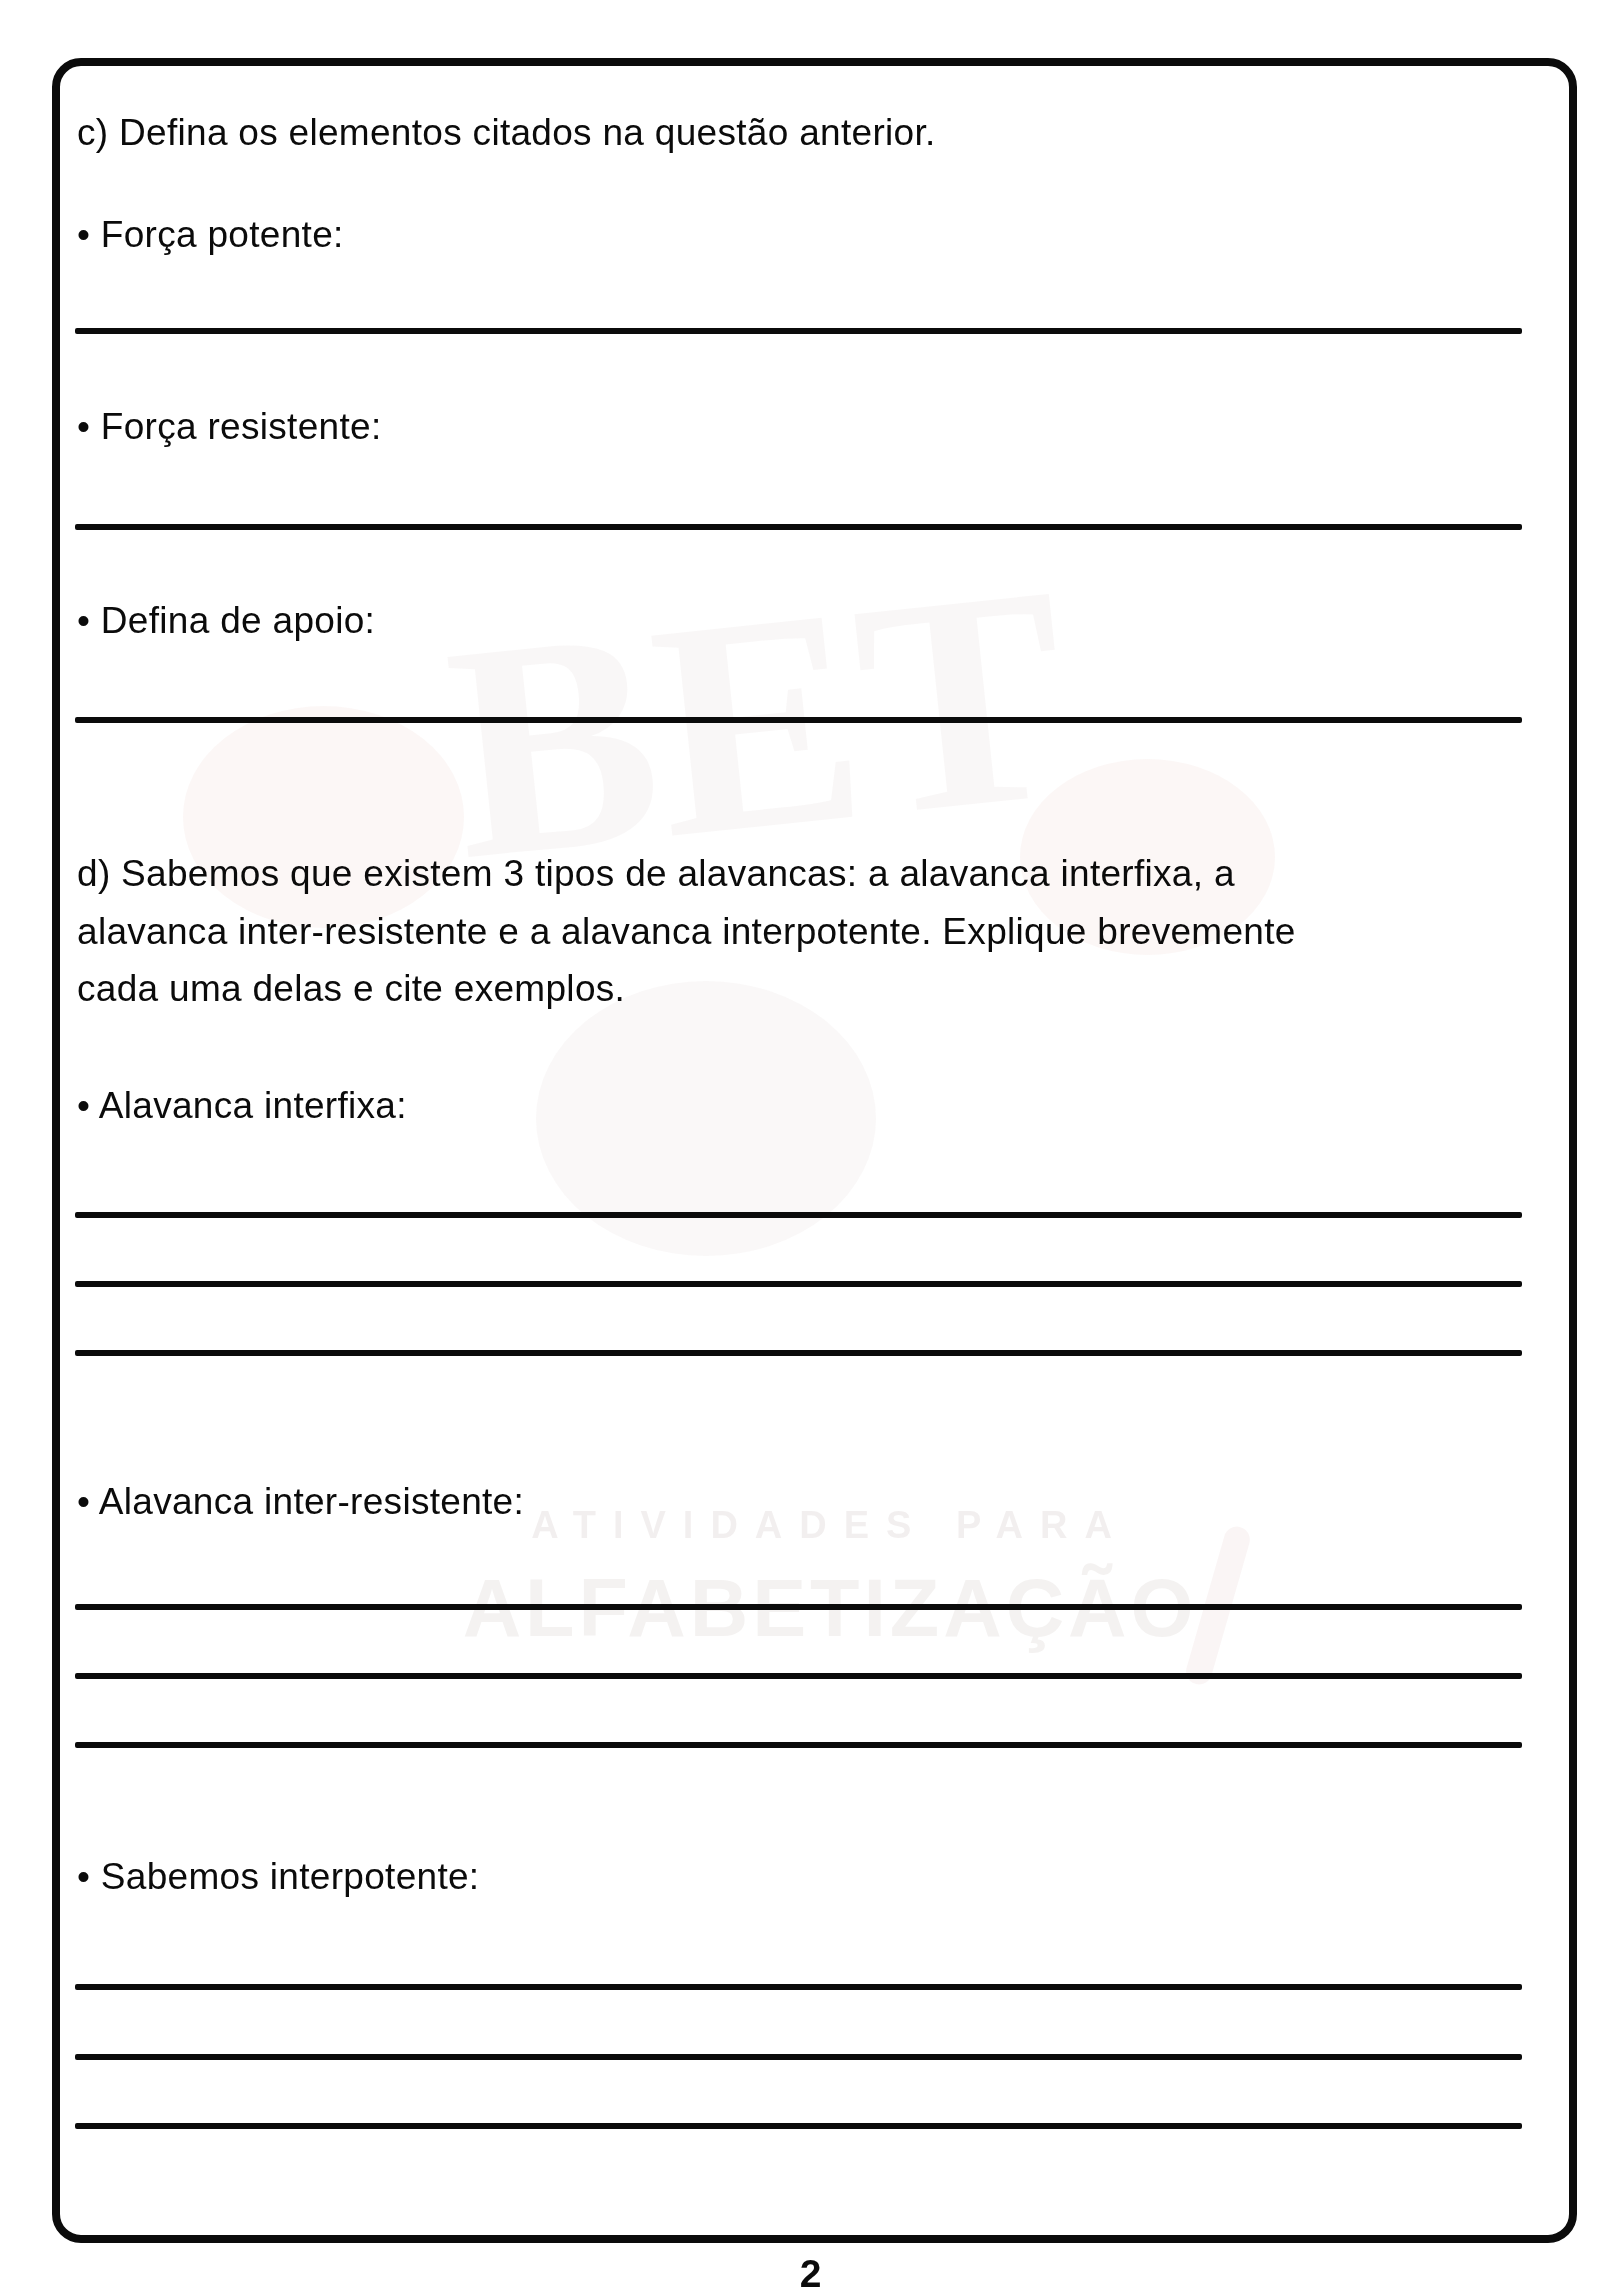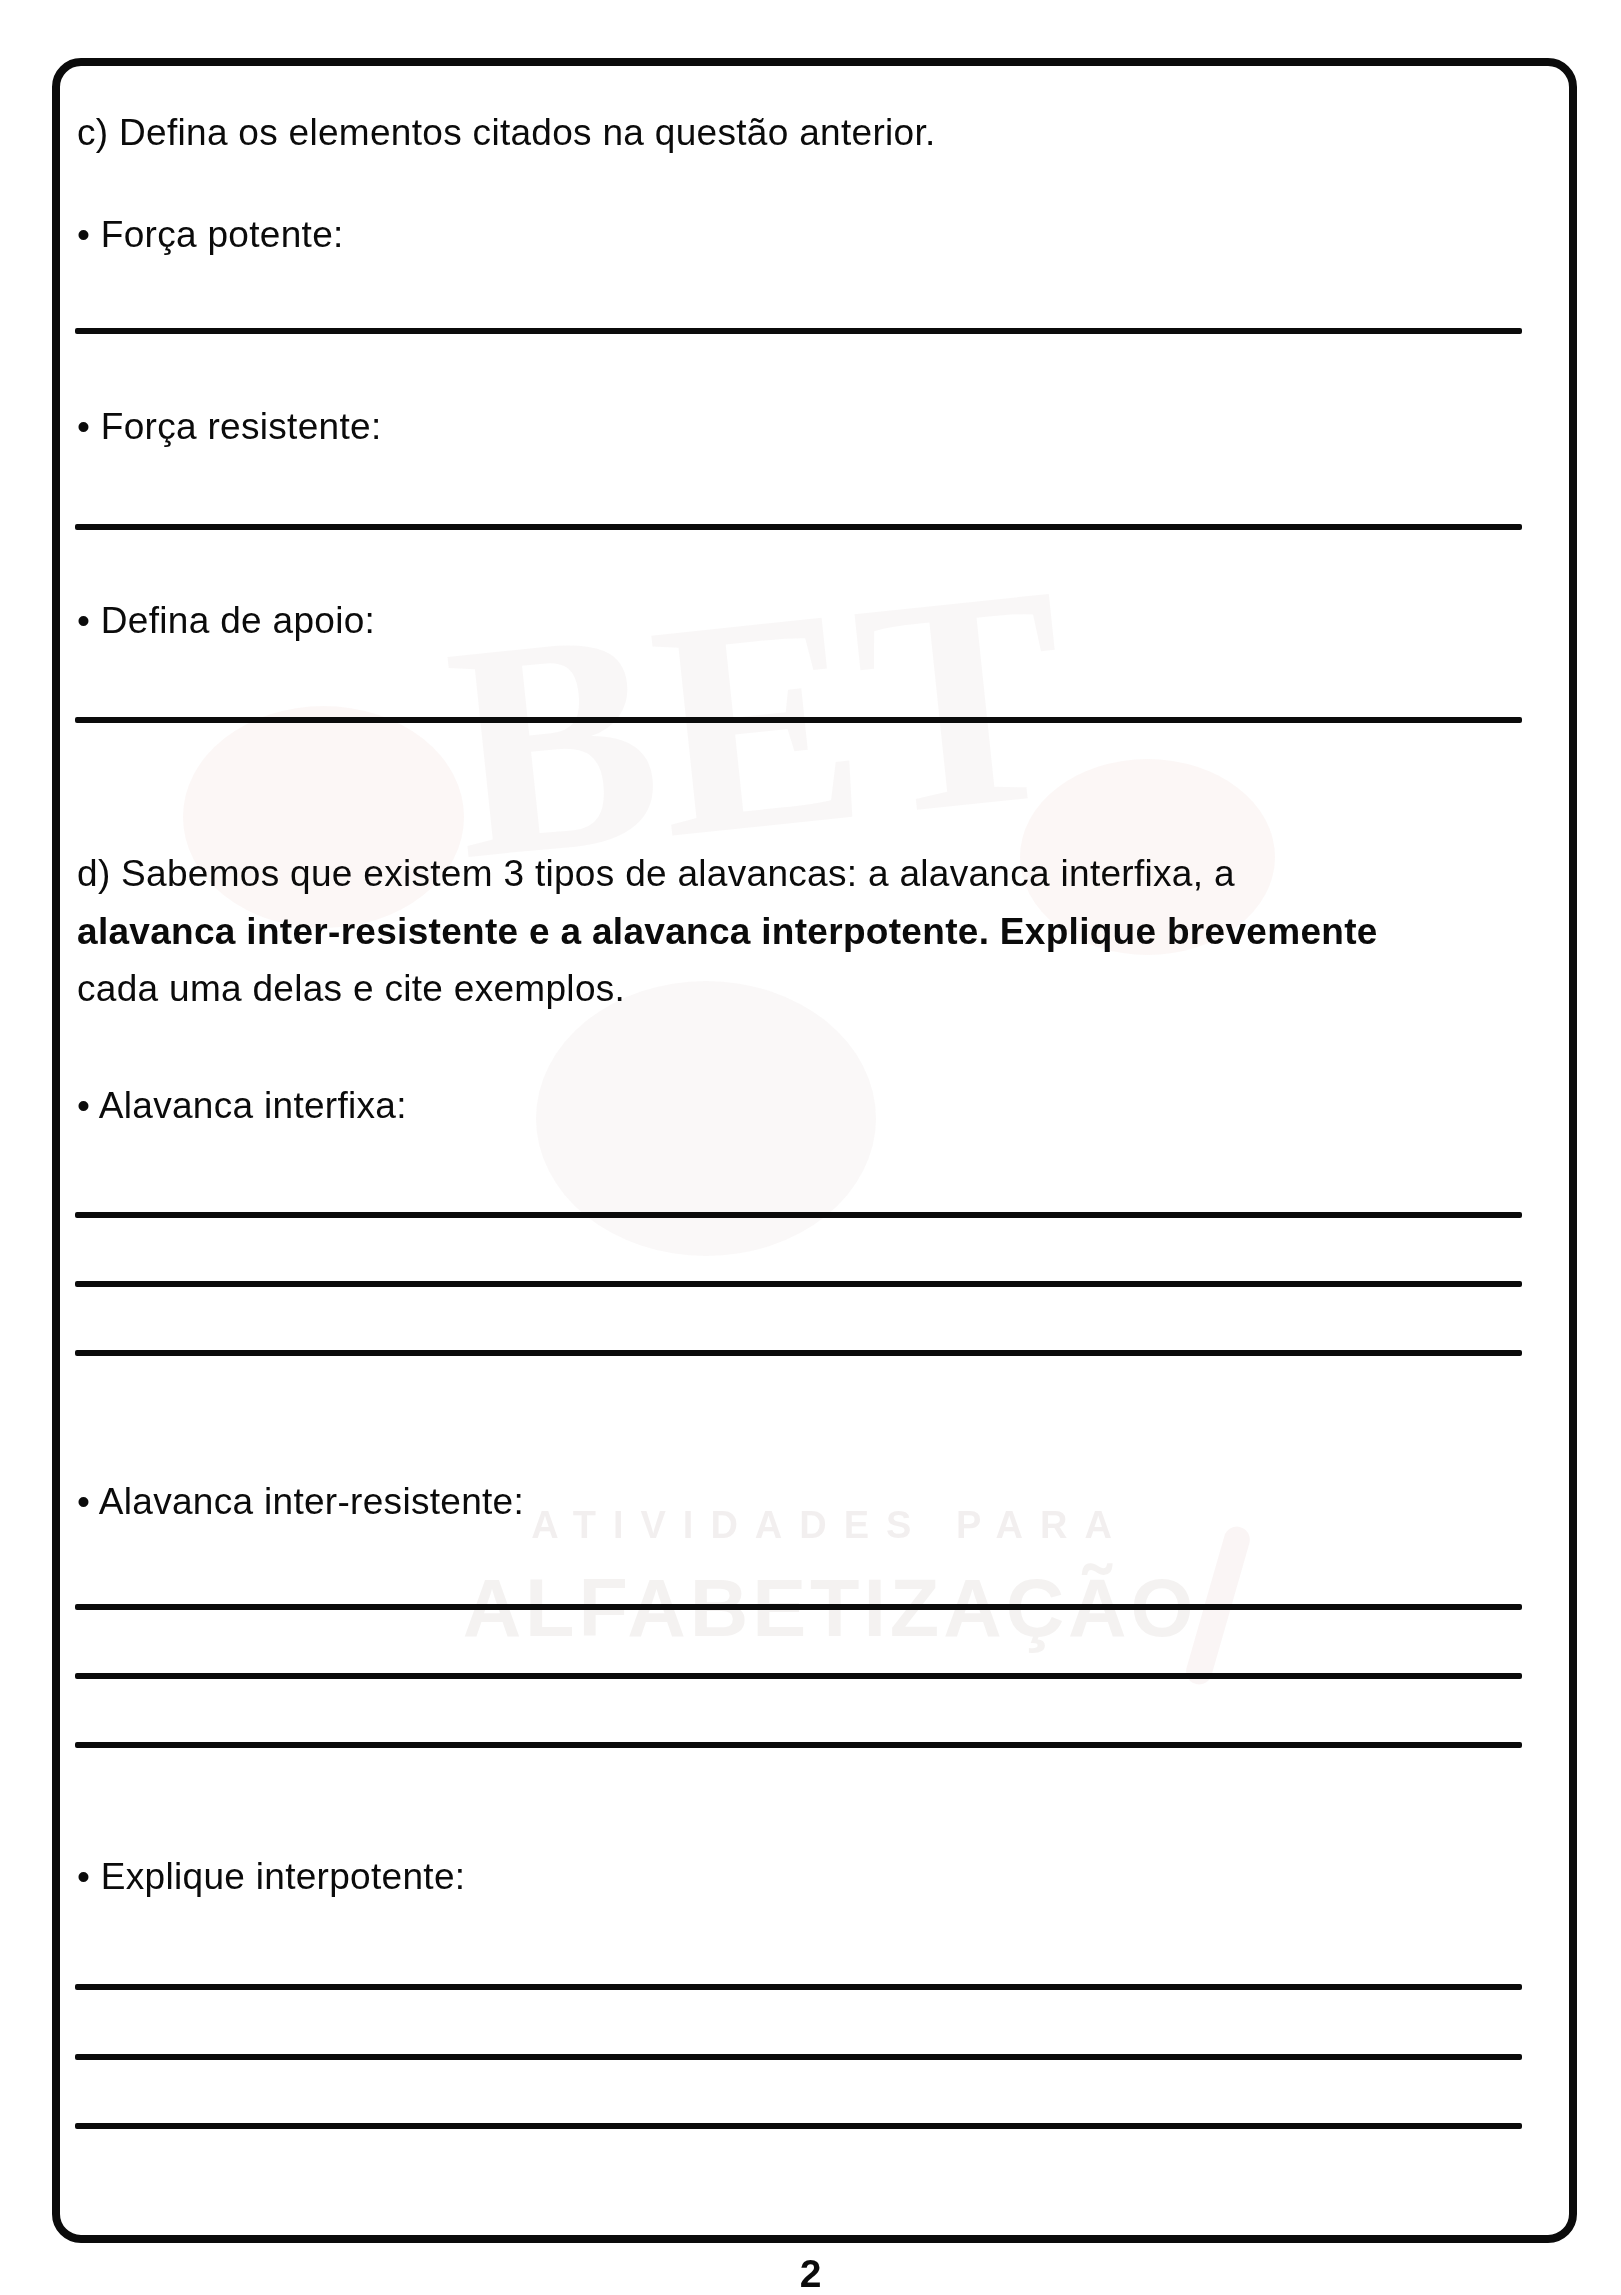--- a/index.html
+++ b/index.html
@@ -107,34 +107,34 @@
   <div class="txt" style="top: 213px;">• Força potente:</div>
   <div class="answer-line" style="top: 328px;"></div>
 
   <div class="txt" style="top: 405px;">• Força resistente:</div>
   <div class="answer-line" style="top: 524px;"></div>
 
   <div class="txt" style="top: 599px;">• Defina de apoio:</div>
   <div class="answer-line" style="top: 717px;"></div>
 
   <div class="txt" style="top: 852px;">d) Sabemos que existem 3 tipos de alavancas: a alavanca interfixa, a</div>
-  <div class="txt" style="top: 910px; font-weight: bold;">alavanca inter-resistente e a alavanca interpotente. Explique brevemente</div>
+  <div class="txt" style="top: 910px;">alavanca inter-resistente e a alavanca interpotente. Explique brevemente</div>
   <div class="txt" style="top: 1084px;">• Alavanca interfixa:</div>
 
   <div class="txt" style="top: 967px;">cada uma delas e cite exemplos.</div>
   <div class="answer-line" style="top: 1212px;"></div>
   <div class="answer-line" style="top: 1281px;"></div>
   <div class="answer-line" style="top: 1350px;"></div>
 
   <div class="txt" style="top: 1480px;">• Alavanca inter-resistente:</div>
   <div class="answer-line" style="top: 1604px;"></div>
   <div class="answer-line" style="top: 1673px;"></div>
   <div class="answer-line" style="top: 1742px;"></div>
 
-  <div class="txt" style="top: 1855px;">• Explique interpotente:</div>
+  <div class="txt" style="top: 1855px;">• Sabemos interpotente:</div>
   <div class="answer-line" style="top: 1984px;"></div>
   <div class="answer-line" style="top: 2054px;"></div>
   <div class="answer-line" style="top: 2123px;"></div>
 
   <div class="page-number">2</div>
 
 </div>
 
 
 </body></html>

